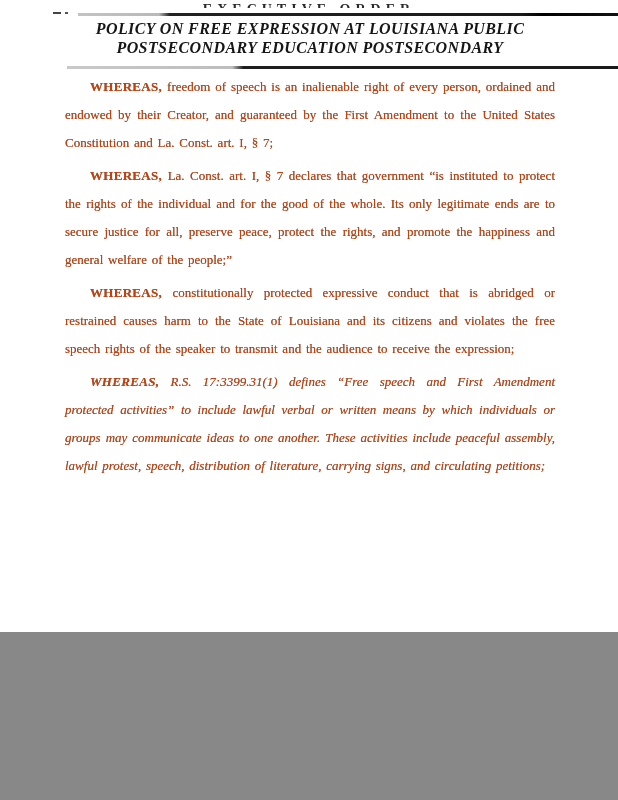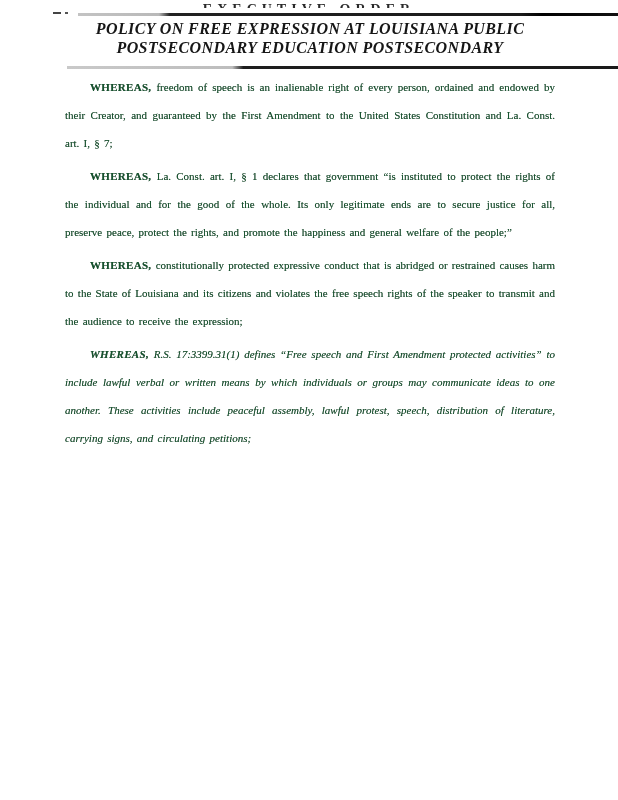--- a/index.html
+++ b/index.html
@@ -1,20 +1,20 @@
 <!DOCTYPE html>
 <html><head>
 <meta charset="utf-8">
 <style>
   * { margin: 0; padding: 0; box-sizing: border-box; }
   html, body { background: #888; }
   .page {
     position: relative;
     width: 618px;
-    height: 800px;
+    height: 632px;
     margin: 0 auto;
     background: #ffffff;
     overflow: hidden;
     font-family: "Liberation Serif", serif;
     color: #1f1f1f;
   }
   
   .clipped-header {
     position: absolute;
     top: 0; left: 0; right: 0;
@@ -57,27 +57,27 @@
     line-height: 19px;
     letter-spacing: 0.4px;
     color: #161616;
   }
   .title .title-line { display: block; }
   .body-text {
     position: absolute;
     top: 73px; left: 65px; width: 490px;
   }
   .para {
-    font-size: 11px;
+    font-size: 13px;
     line-height: 28px;
     text-align: justify;
     text-indent: 25px;
     word-spacing: 1.5px;
     margin-bottom: 5px;
-    color: #14532d;
+    color: #c2410c;
     text-shadow: 0 0 0.4px rgba(20,20,20,0.55);
   }
   .para:last-child { margin-bottom: 16px; font-style: italic; }
   .para .lead { font-weight: bold; letter-spacing: 0.3px; }
 </style>
 </head>
 <body>
 
 <div class="page">
 
@@ -91,21 +91,21 @@
   <h1 class="title">
     <span class="title-line">POLICY ON FREE EXPRESSION AT LOUISIANA PUBLIC</span>
     <span class="title-line">POSTSECONDARY EDUCATION POSTSECONDARY</span>
   </h1>
 
   <div class="rule rule-under-title"></div>
 
   <div class="body-text">
     <p class="para"><span class="lead">WHEREAS,</span> <span class="ptext">freedom of speech is an inalienable right of every person, ordained and endowed by their Creator, and guaranteed by the First Amendment to the United States Constitution and La. Const. art. I, § 7;</span></p>
 
-    <p class="para"><span class="lead">WHEREAS,</span> <span class="ptext">La. Const. art. I, § 1 declares that government “is instituted to protect the rights of the individual and for the good of the whole. Its only legitimate ends are to secure justice for all, preserve peace, protect the rights, and promote the happiness and general welfare of the people;”</span></p>
+    <p class="para"><span class="lead">WHEREAS,</span> <span class="ptext">La. Const. art. I, § 7 declares that government “is instituted to protect the rights of the individual and for the good of the whole. Its only legitimate ends are to secure justice for all, preserve peace, protect the rights, and promote the happiness and general welfare of the people;”</span></p>
 
 
     <p class="para"><span class="lead">WHEREAS,</span> <span class="ptext">constitutionally protected expressive conduct that is abridged or restrained causes harm to the State of Louisiana and its citizens and violates the free speech rights of the speaker to transmit and the audience to receive the expression;</span></p>
 
 
     <p class="para"><span class="lead">WHEREAS,</span> <span class="ptext">R.S. 17:3399.31(1) defines “Free speech and First Amendment protected activities” to include lawful verbal or written means by which individuals or groups may communicate ideas to one another. These activities include peaceful assembly, lawful protest, speech, distribution of literature, carrying signs, and circulating petitions;</span></p>
   </div>
 
 </div>
 

